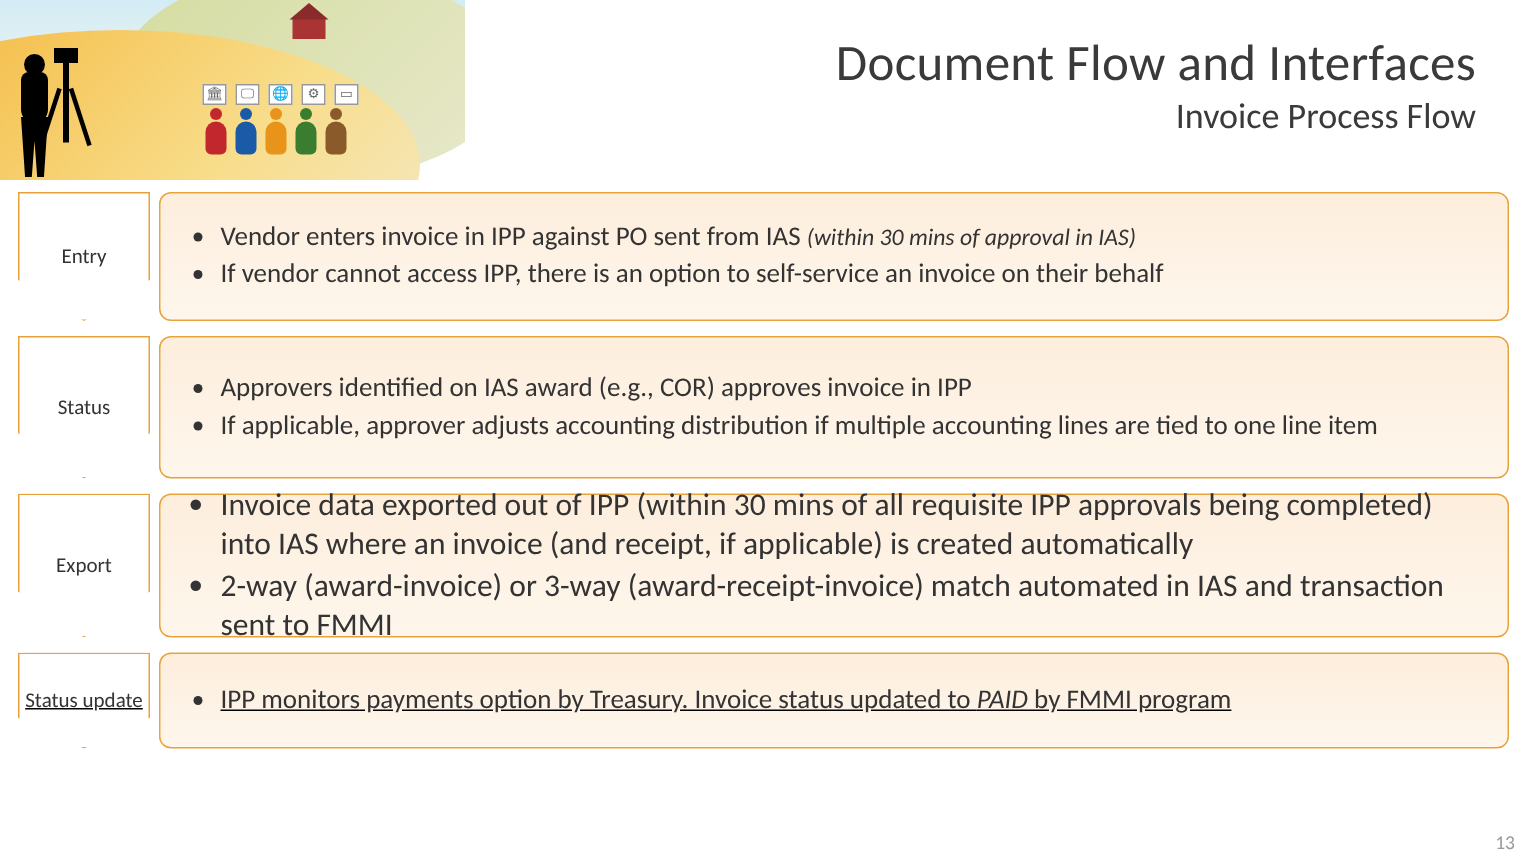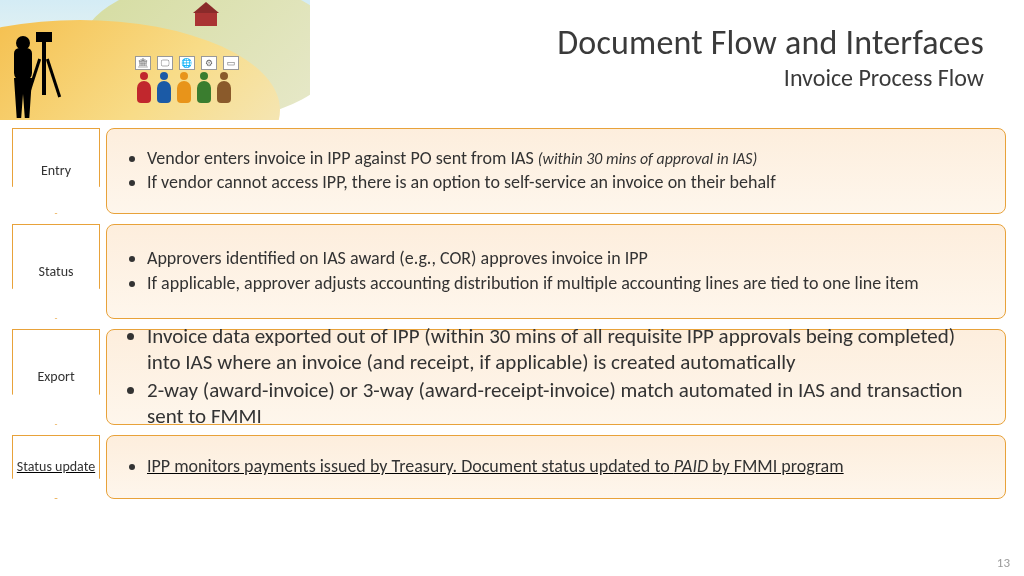--- a/index.html
+++ b/index.html
@@ -262,21 +262,21 @@
   </div>
 
   <div class="step h4">
     <div class="chevron">
       <div class="chev-shape"></div>
       <div class="chev-label">Status update</div>
     </div>
     <div class="content sz-lg">
       <ul>
         <li>
-          <span>IPP monitors payments issued by Treasury. Document status updated to </span><span class="paid-it">PAID</span><span> by FMMI program</span>
+          <span>IPP monitors payments option by Treasury. Invoice status updated to </span><span class="paid-it">PAID</span><span> by FMMI program</span>
         </li>
       </ul>
     </div>
   </div>
 
 </div>
 
 <div class="page-num">13</div>
 
 </body></html>

